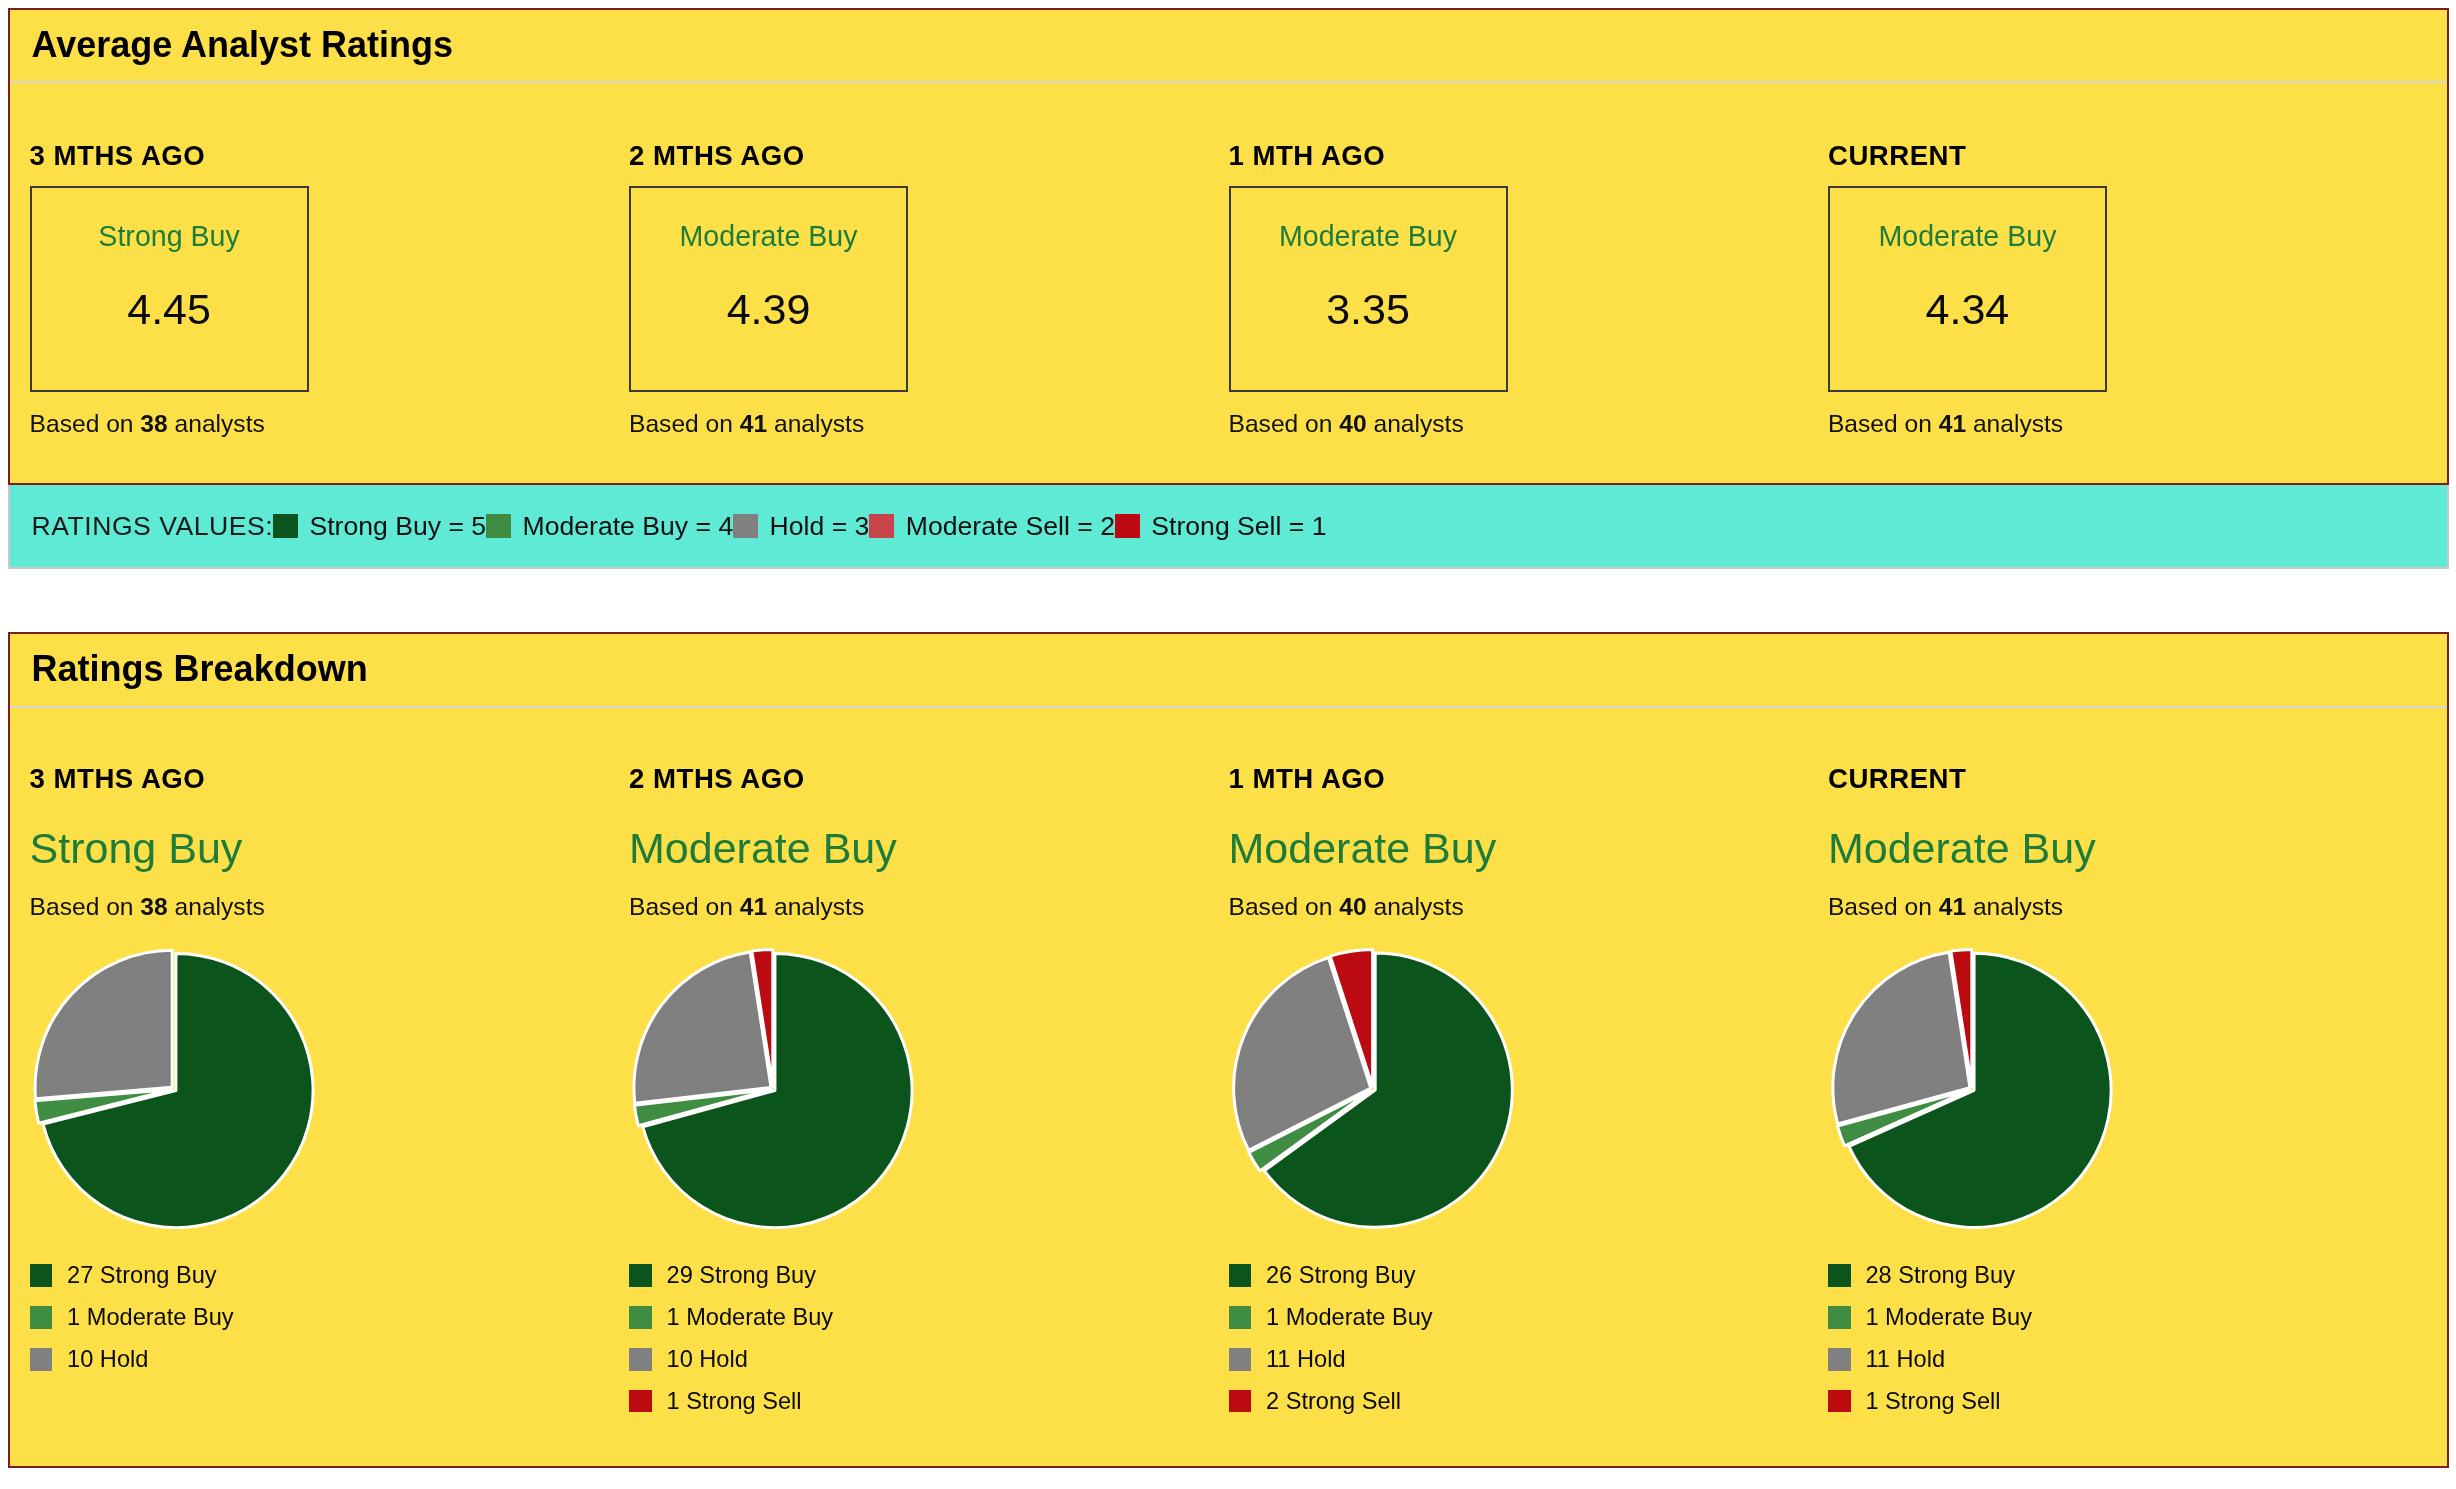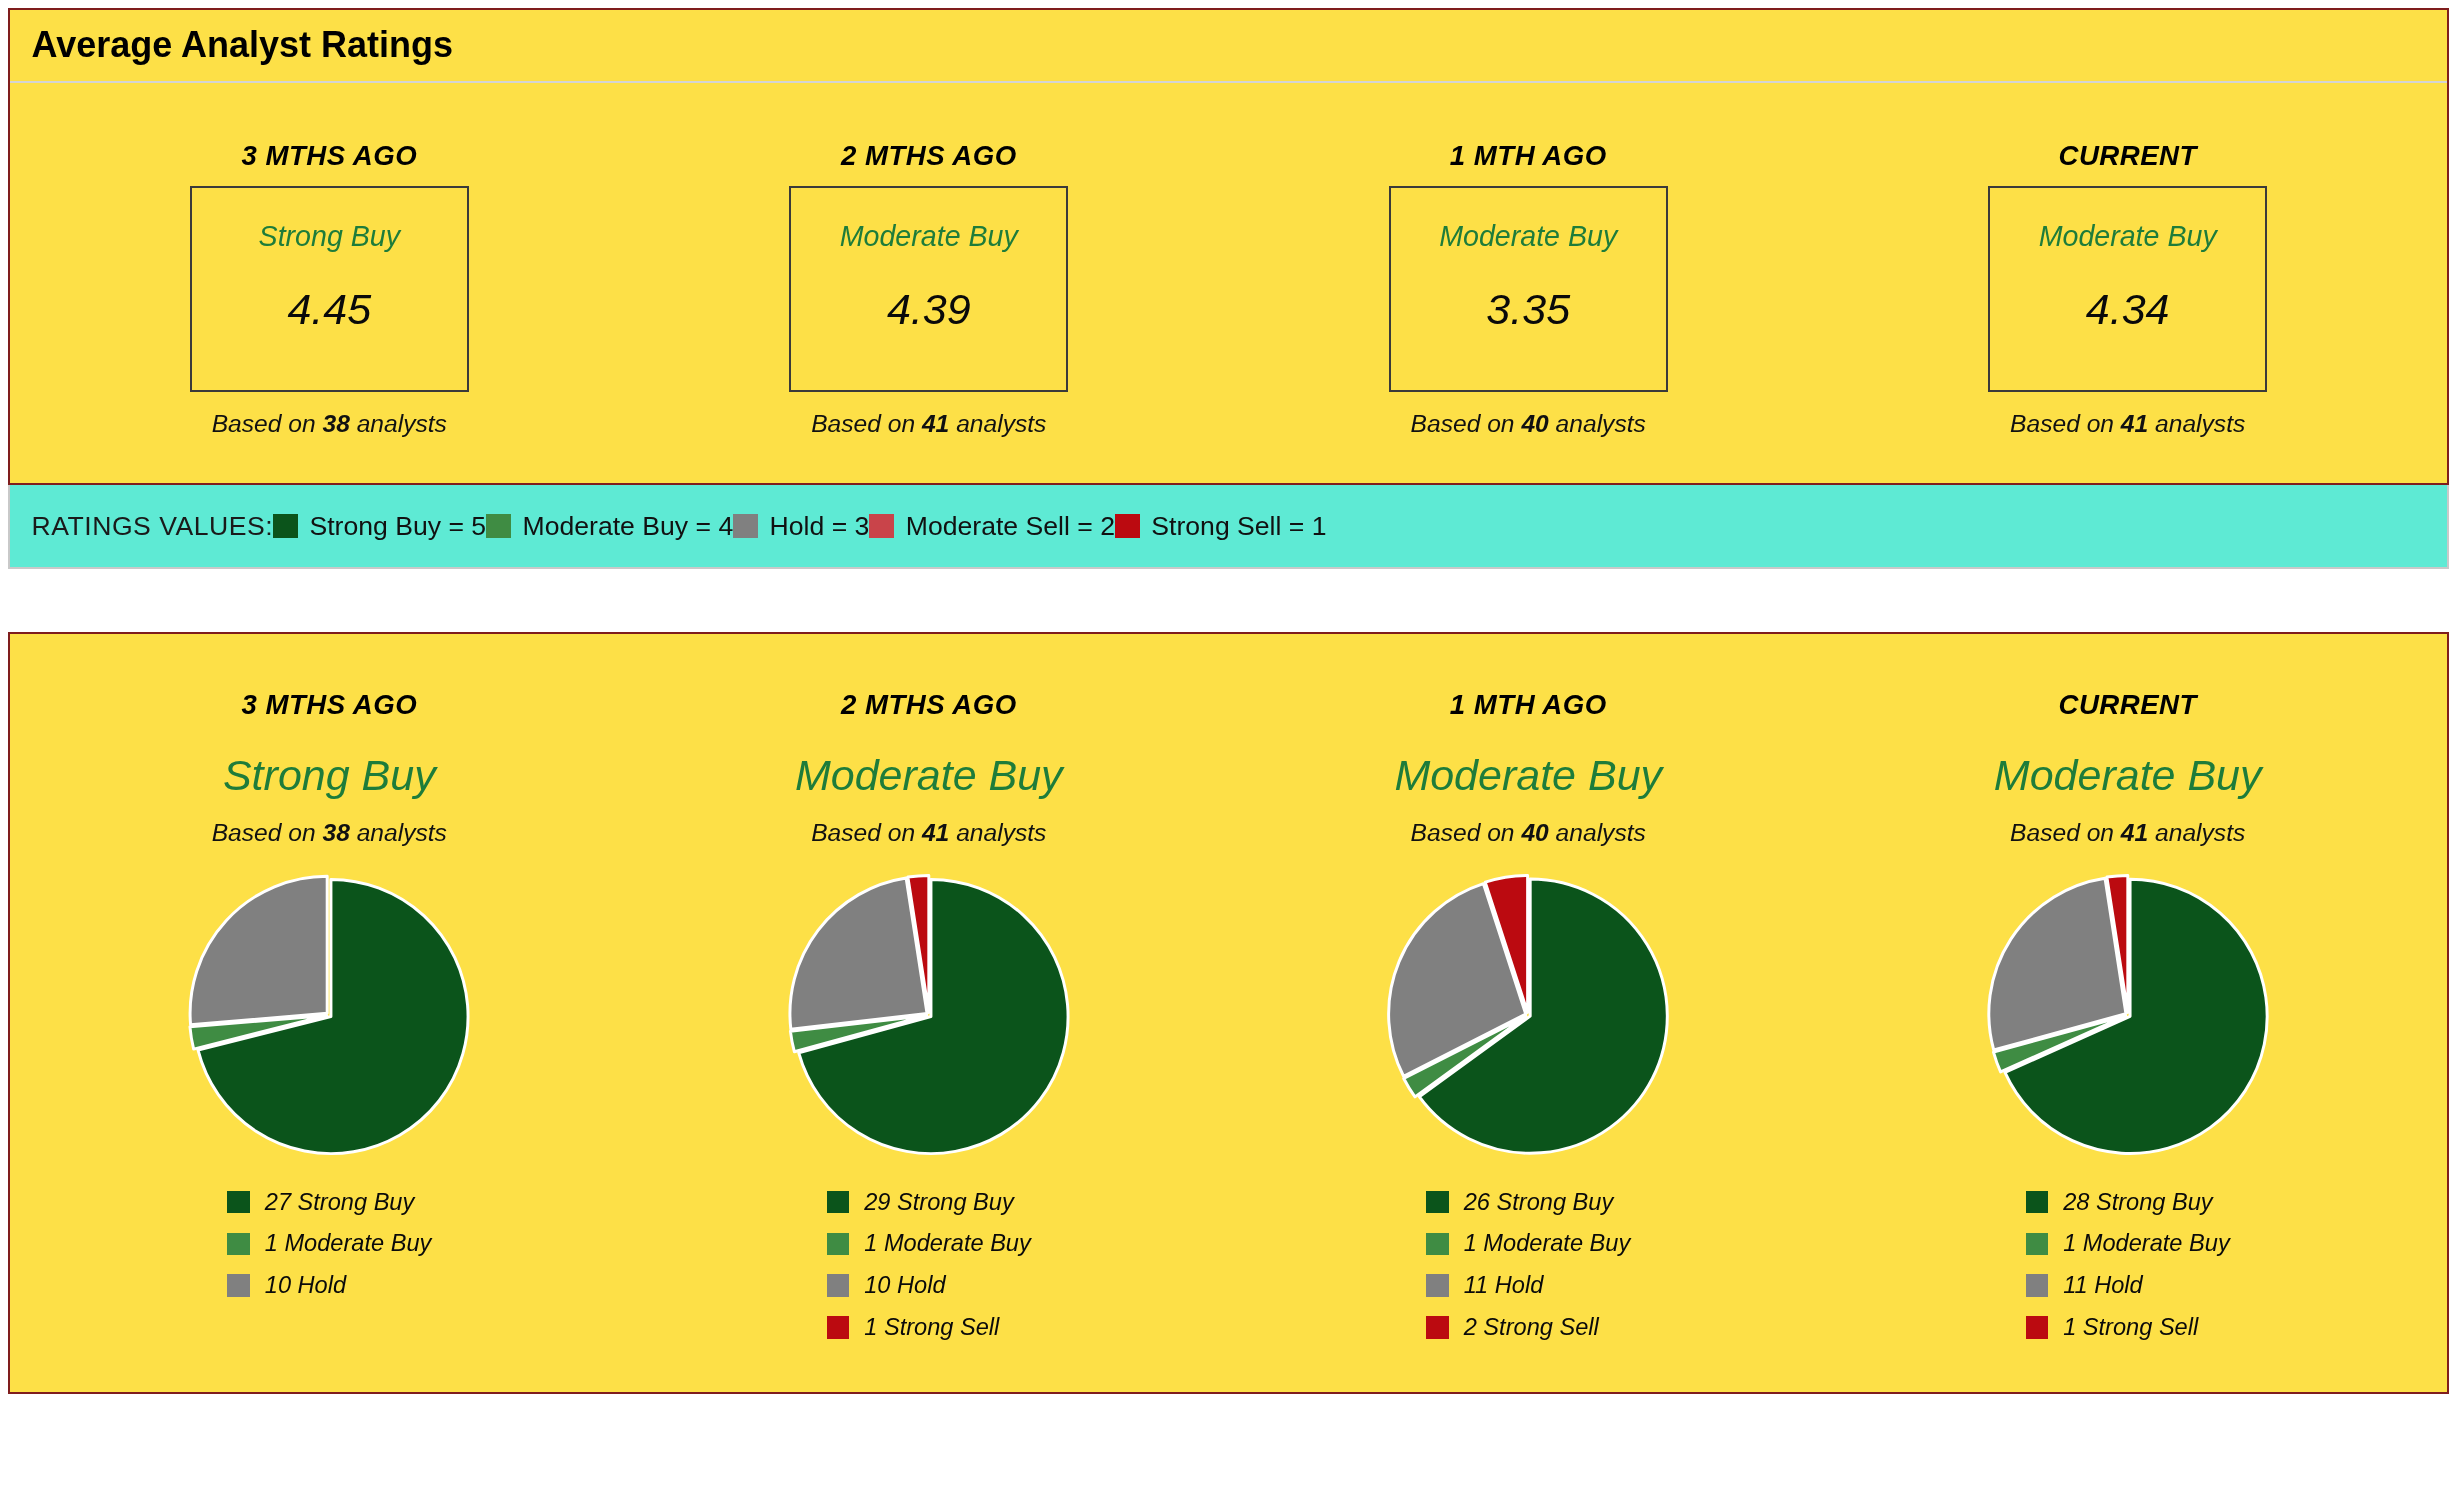--- a/index.html
+++ b/index.html
@@ -22,22 +22,21 @@
     color:#000;
   }
   .cards{
     display:grid;
     grid-template-columns:repeat(4,1fr);
     padding:57px 19.7px 45px 19.7px;
   }
   .card{
     display:flex;
     flex-direction:column;
-    align-items:center;
-    font-style:italic;
+    align-items:flex-start;
   }
   .period{
     font-size:27.6px;
     font-weight:700;
     letter-spacing:0.5px;
     color:#000;
   }
   .rating-box{
     box-sizing:border-box;
     width:279px;
@@ -181,20 +180,21 @@
         <span class="strip-item-label">Moderate Sell = 2</span>
       </div>
       <div class="strip-item">
         <span class="strip-swatch" style="background: rgb(187, 10, 16);"></span>
         <span class="strip-item-label">Strong Sell = 1</span>
       </div>
     </div>
 </div>
 
 <div class="panel bd-panel">
+  <div class="panel-header">Ratings Breakdown</div>
   <div class="bd-cards">
 
     <div class="card">
       <div class="period">3 MTHS AGO</div>
       <div class="bd-rating">Strong Buy</div>
       <div class="bd-based"><span>Based on</span>&nbsp;<b>38</b>&nbsp;<span>analysts</span></div>
       <div class="pie-wrap" id="pie-0"><svg viewBox="0 0 292 292" width="288" height="288">
             <path d="M 146 146 L 146 7 A 139 139 0 1 1 11.25336303443305 180.12248271257107 Z" fill="#0B541B" stroke="#ffffff" stroke-width="3" stroke-linejoin="round" transform="translate(1.97 1.54)"></path>
             <path d="M 146 146 L 11.25336303443305 180.12248271257107 A 139 139 0 0 1 7.4747554720729 157.47852902065424 Z" fill="#3F8C43" stroke="#ffffff" stroke-width="3" stroke-linejoin="round" transform="translate(-2.47 0.41)"></path>
             <path d="M 146 146 L 7.4747554720729 157.47852902065424 A 139 139 0 0 1 145.99999999999997 7 Z" fill="#808080" stroke="#ffffff" stroke-width="3" stroke-linejoin="round" transform="translate(-1.84 -1.69)"></path>

